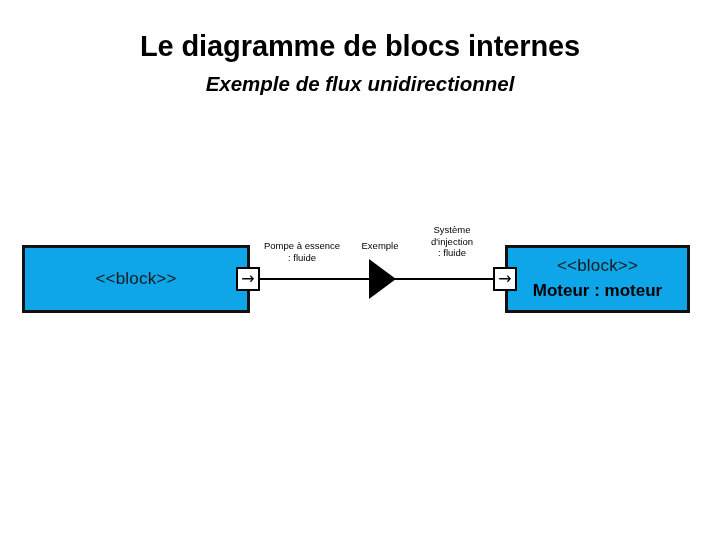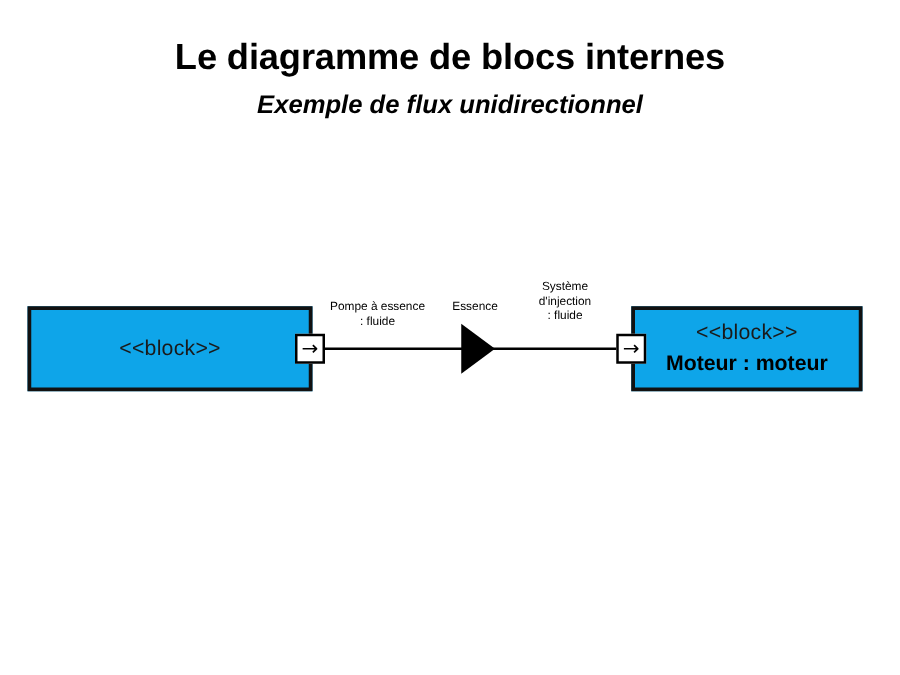--- a/index.html
+++ b/index.html
@@ -190,18 +190,18 @@
 
   <div class="port" id="port-reservoir-out">
     <span class="port-glyph">→</span>
   </div>
   <div class="port" id="port-moteur-in">
     <span class="port-glyph">→</span>
   </div>
 
   <div class="flow-label" id="label-pompe">Pompe à essence
 : fluide</div>
-  <div class="flow-label" id="label-essence">Essence</div>
+  <div class="flow-label" id="label-essence">Exemple</div>
   <div class="flow-label" id="label-systeme">Système
 d'injection
 : fluide</div>
 
 </div>
 
 </body></html>

